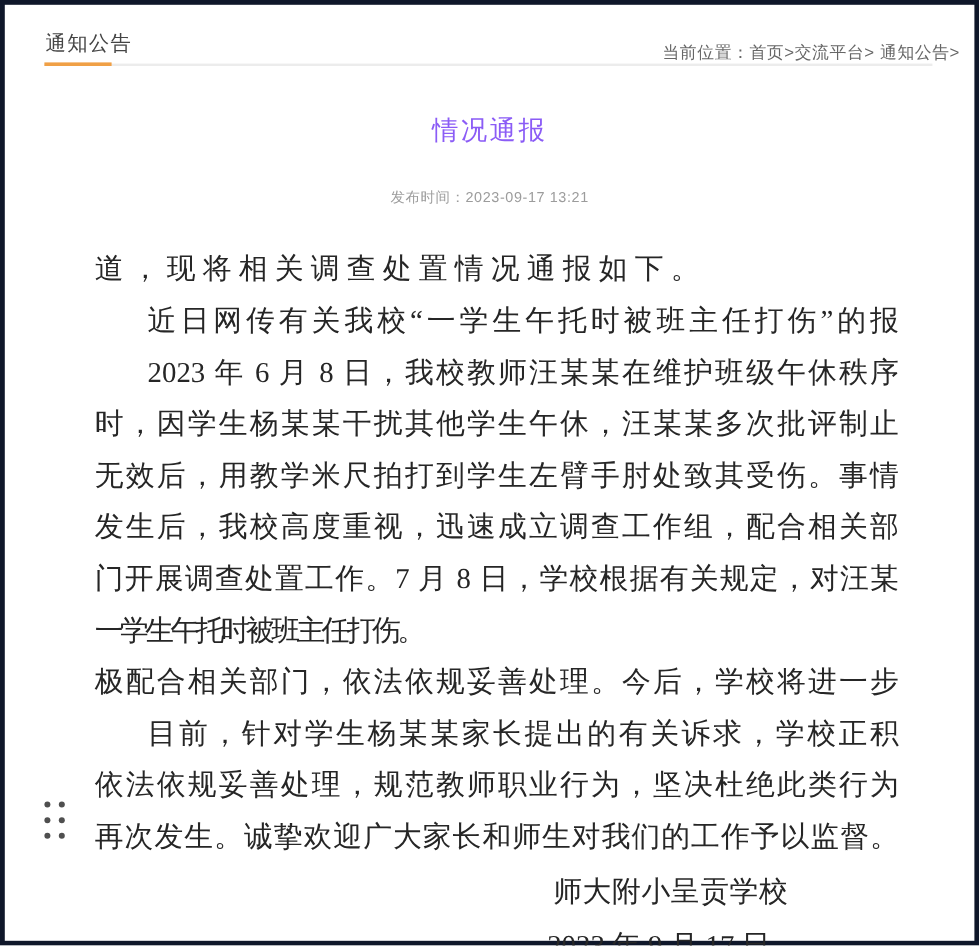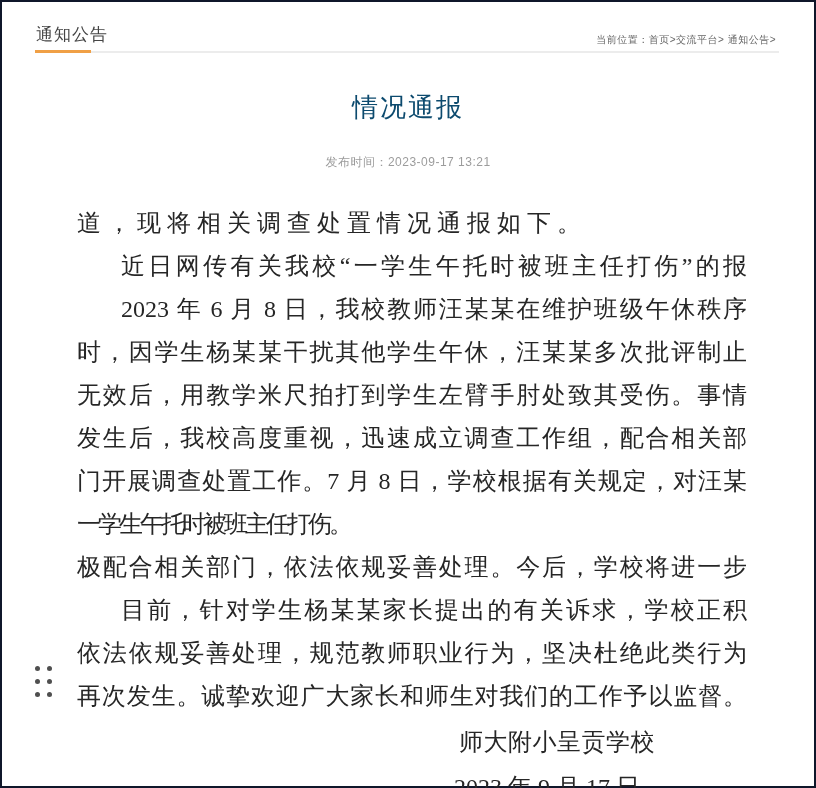--- a/index.html
+++ b/index.html
@@ -7,39 +7,39 @@
     width:816px;height:788px;
     background:#fafafa;
     font-family:"Liberation Sans","DejaVu Sans",sans-serif;
     overflow:hidden;
   }
   .page{
     position:relative;
     box-sizing:border-box;
     width:816px;height:788px;
     background:#ffffff;
-    border:2px solid #0f172a;
+    border:4px solid #0f172a;
   }
   
   .header{
     position:relative;
     padding:21px 26px 0 34px;
     height:27px;
   }
   .section-title{
     font-size:17px;
     color:#454545;
     letter-spacing:1px;
     display:inline-block;
   }
   .breadcrumb{
     position:absolute;
-    right:38px;
+    right:12px;
     top:31px;
-    font-size:10px;
+    font-size:14px;
     color:#666666;
     letter-spacing:0.5px;
   }
   .breadcrumb a{
     color:#666666;
     text-decoration:none;
     cursor:pointer;
   }
   .header-rule{
     position:relative;
@@ -55,23 +55,23 @@
   .header-rule .accent-bar{
     position:absolute;
     left:0;top:0;
     width:56px;height:3px;
     background:#f0a046;
   }
   
   .article-title{
     margin-top:42px;
     text-align:center;
-    font-size:26px;
+    font-size:22px;
     line-height:24px;
-    color:#0c4a6e;
+    color:#8b5cf6;
     letter-spacing:2px;
     font-weight:400;
   }
   .article-meta{
     margin-top:36px;
     text-align:center;
     font-size:12px;
     line-height:14px;
     color:#9c9c9c;
     letter-spacing:0.5px;

